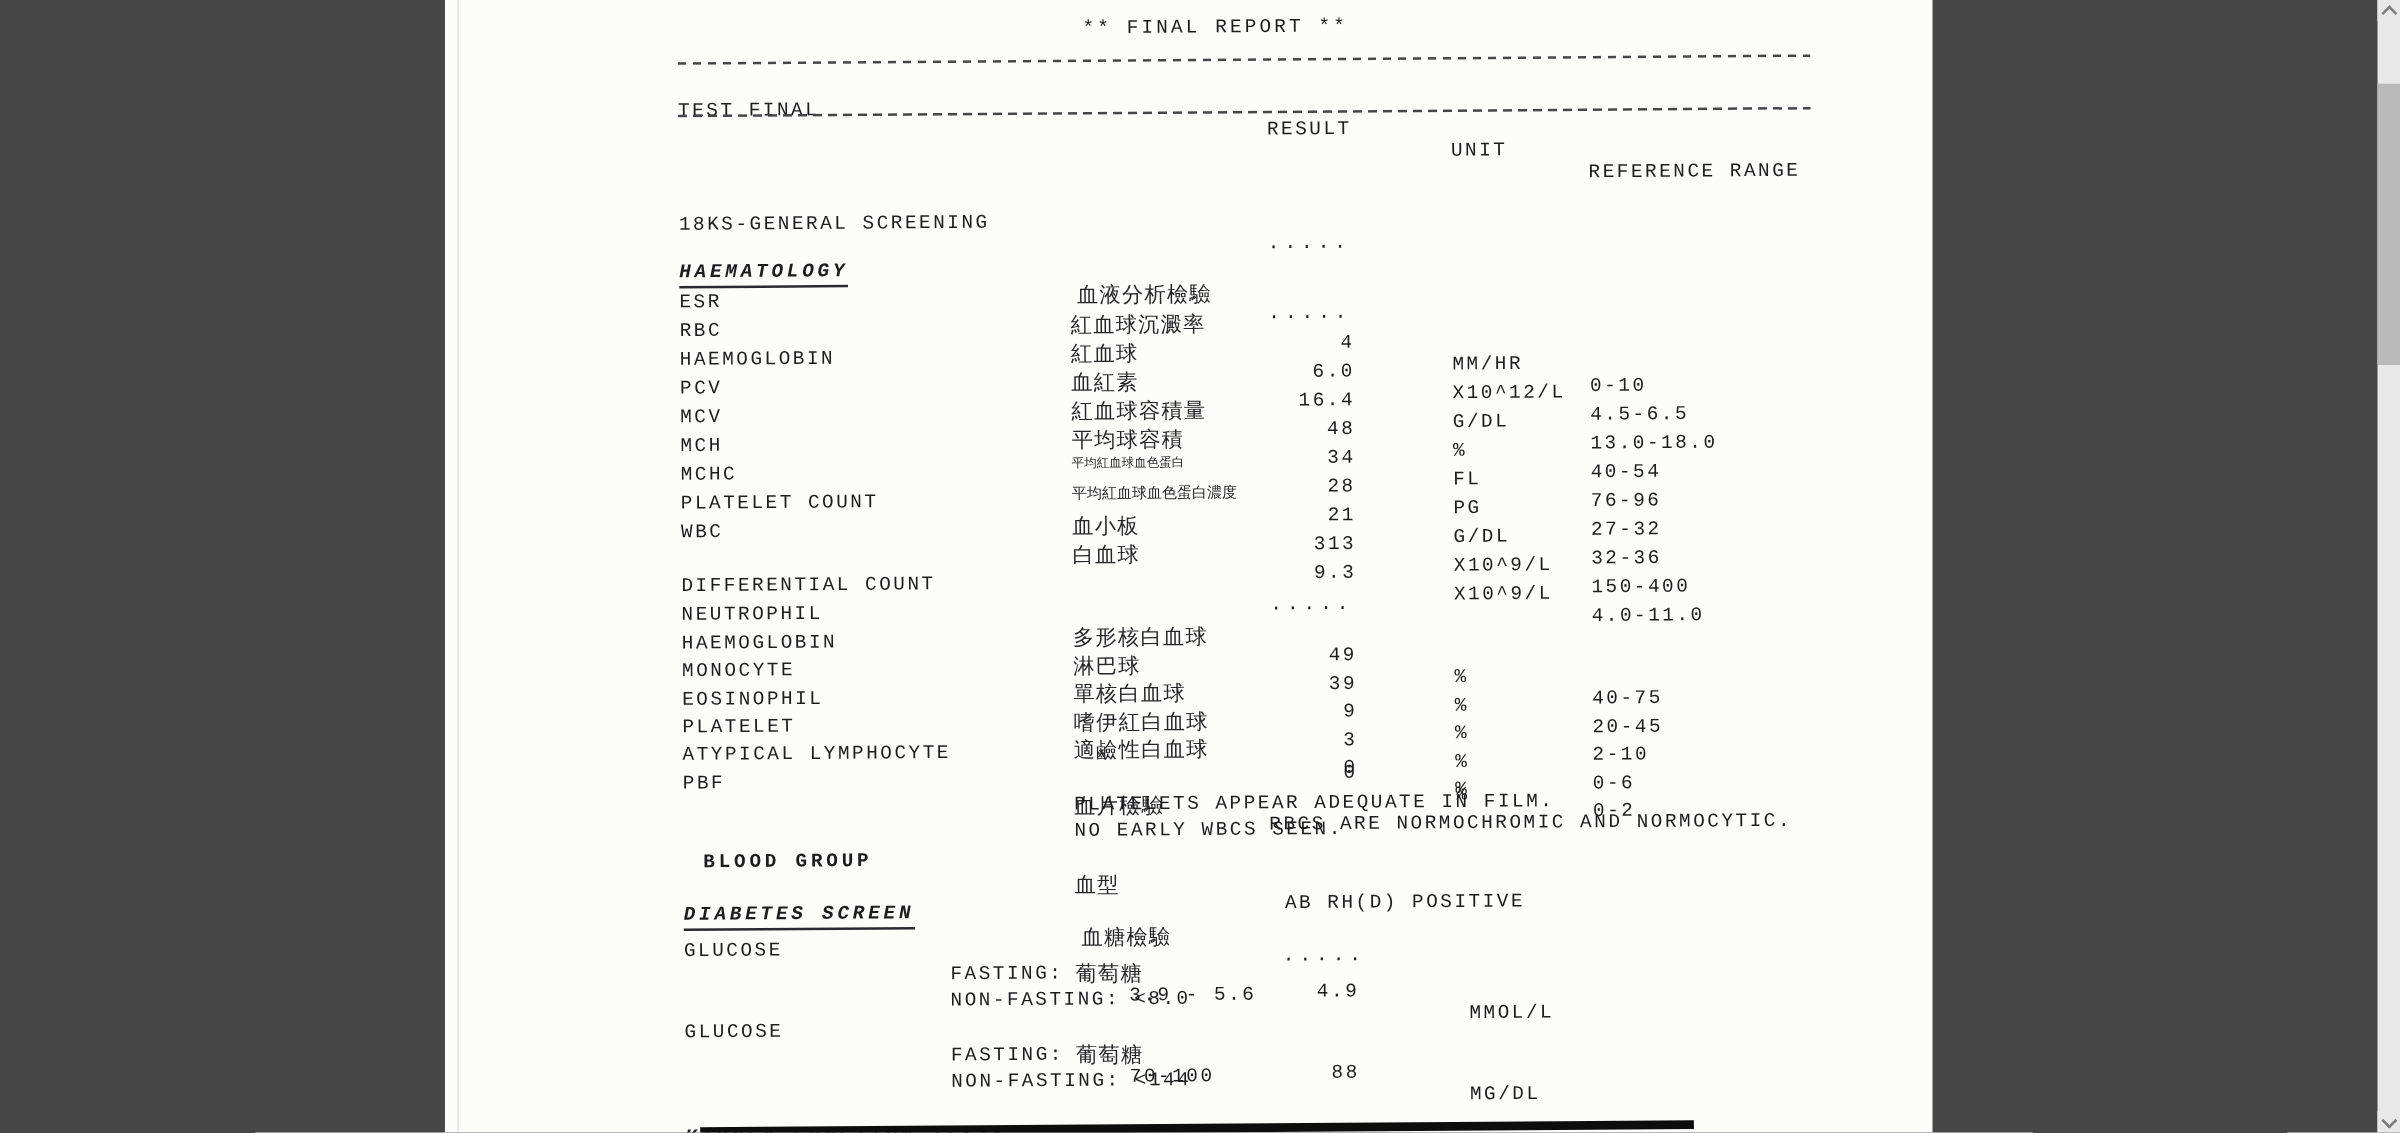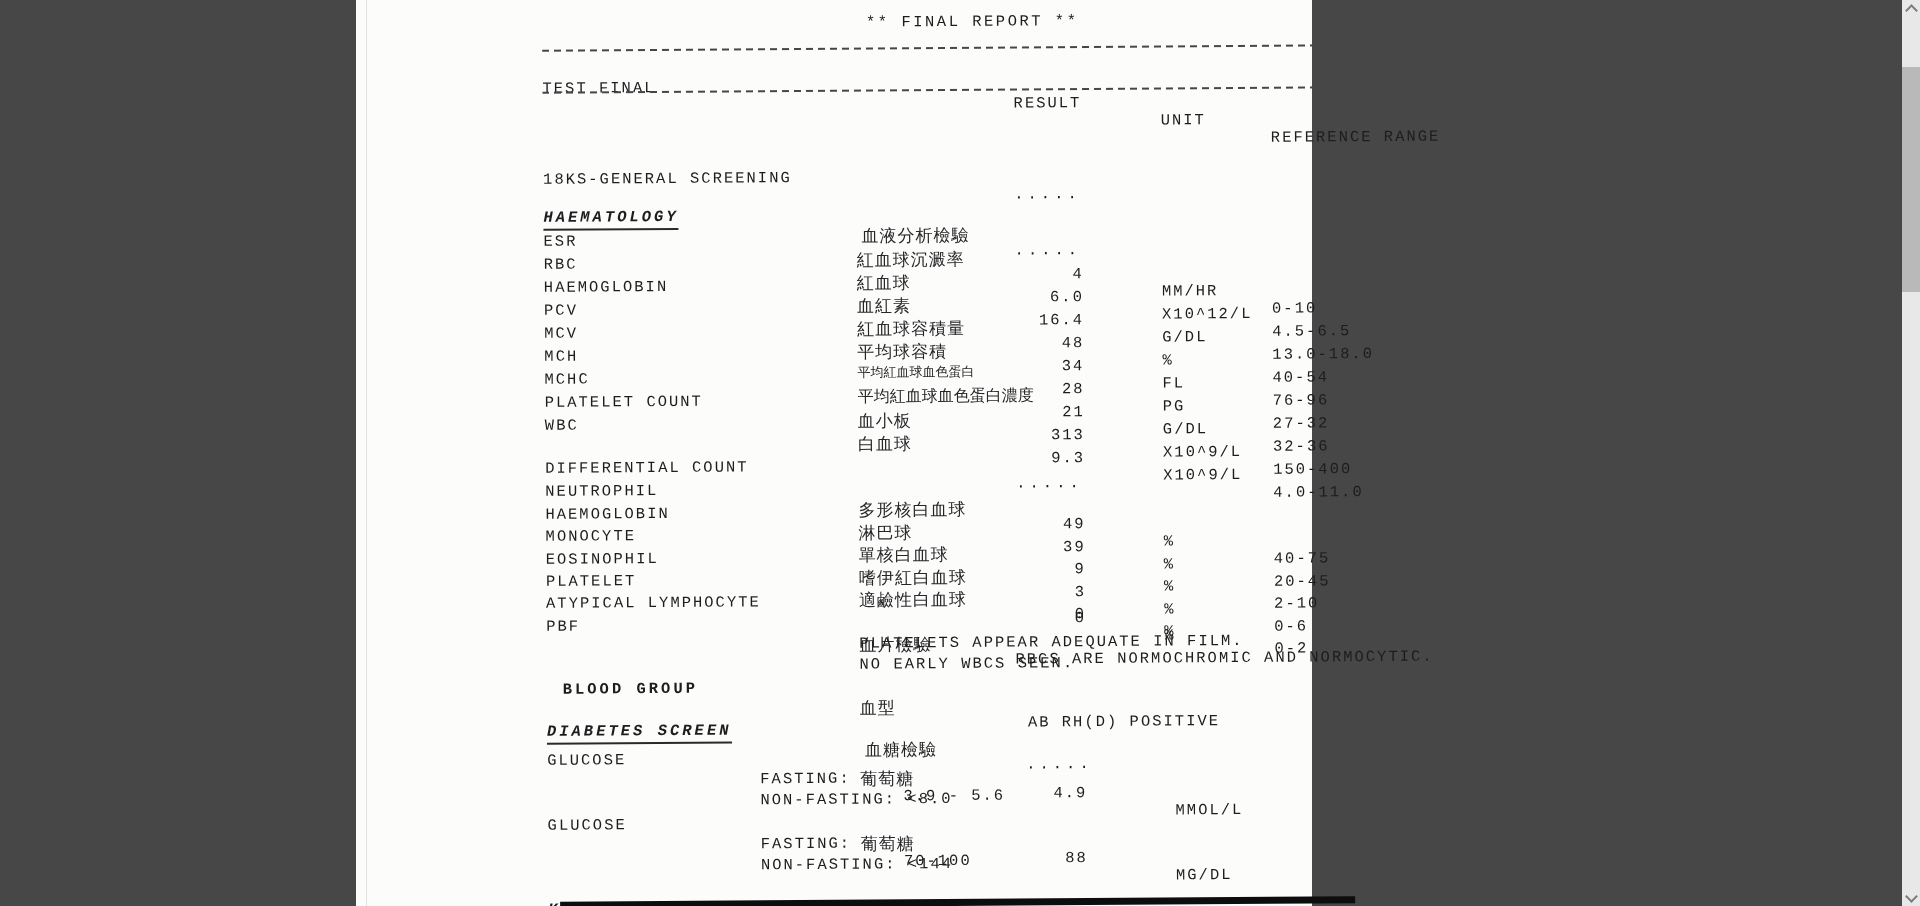--- a/index.html
+++ b/index.html
@@ -2,42 +2,42 @@
 <html><head>
 <meta charset="utf-8">
 <style>
   html,body{margin:0;padding:0;}
   body{
     width:1920px;height:906px;overflow:hidden;position:relative;
     background:#474747;
     font-family:"Liberation Mono","DejaVu Sans Mono",monospace;
   }
   .page{
-    position:absolute;left:356px;top:0;width:956px;height:906px;
+    position:absolute;left:356px;top:0;width:1190px;height:906px;
     background:#fcfcfa;
   }
   .page-edge-line{
     position:absolute;left:10px;top:0;width:1px;height:906px;background:#e2e2df;
   }
   .content{
     position:absolute;left:0;top:0;width:1190px;height:906px;
     transform:rotate(-0.4deg);transform-origin:50% 50%;
     color:#1d1d20;font-size:15.5px;letter-spacing:2px;white-space:pre;
   }
   .title{position:absolute;left:513px;top:13px;letter-spacing:2.5px;}
   .dash{
     position:absolute;left:189px;width:906px;height:2px;
     background:repeating-linear-gradient(90deg,#46464a 0 7px,transparent 7px 12px);
   }
   .row{position:absolute;left:0;width:1190px;height:22px;}
   .c-name{position:absolute;left:189px;}
   .c-cn{position:absolute;left:502px;font-size:17px;letter-spacing:1px;
         font-family:"DejaVu Sans",sans-serif;color:#26262a;}
-  .cn-sm .c-cn{font-size:13px;letter-spacing:0;}
-  .cn-xs .c-cn{font-size:16px;letter-spacing:0;font-family:Liberation Serif, serif;}
+  .cn-sm .c-cn{font-size:10px;letter-spacing:0;}
+  .cn-xs .c-cn{font-size:12px;letter-spacing:0;font-family:Liberation Serif, serif;}
   .c-result{position:absolute;left:595px;width:134px;text-align:right;}
   .c-unit{position:absolute;left:807px;}
   .c-ref{position:absolute;left:917px;}
   .c-dots{position:absolute;left:660px;letter-spacing:4px;}
   .c-note1{position:absolute;left:658px;}
   .c-note2{position:absolute;left:502px;}
   .c-bgres{position:absolute;left:670px;}
   .c-sublabel{position:absolute;left:402px;}
   .c-subvalue{position:absolute;left:545px;}
   .section .c-name{

